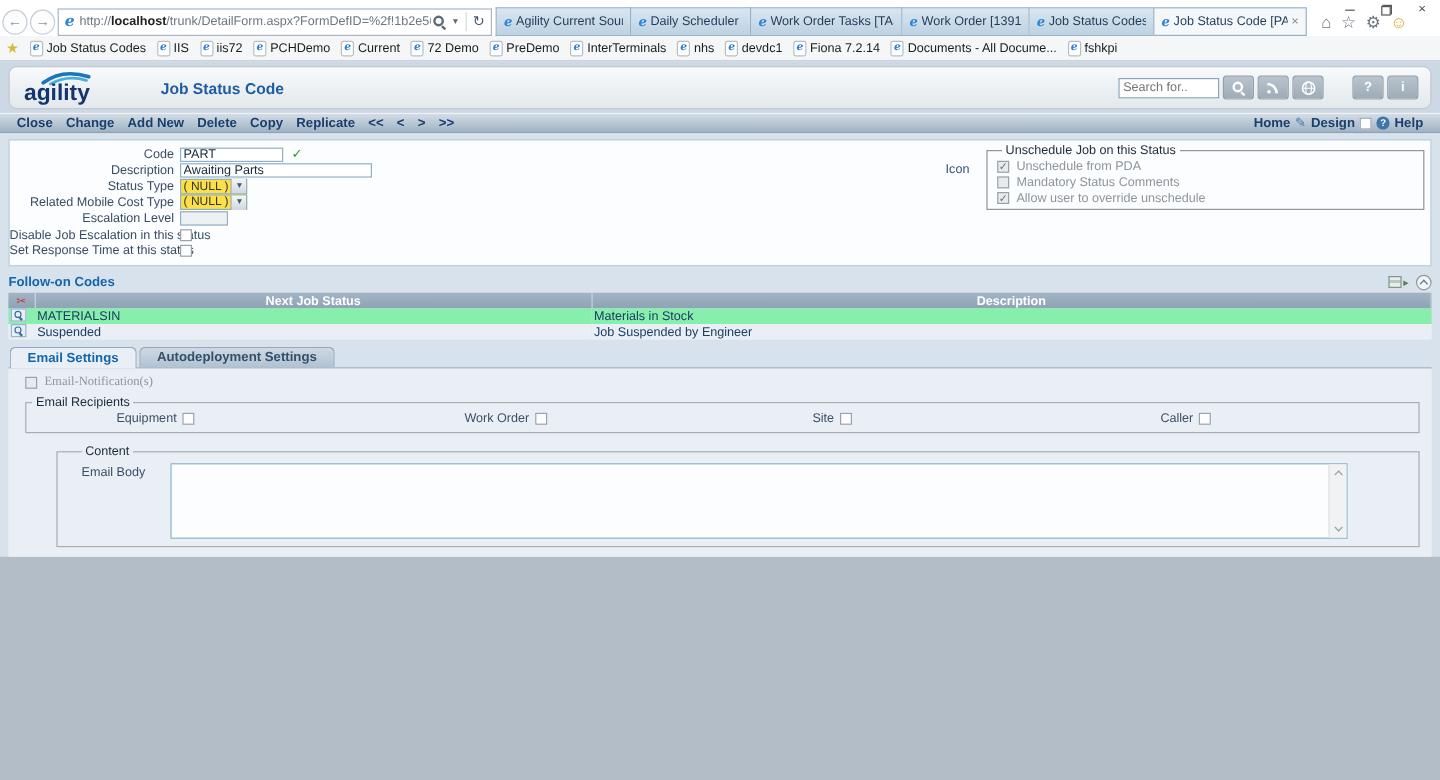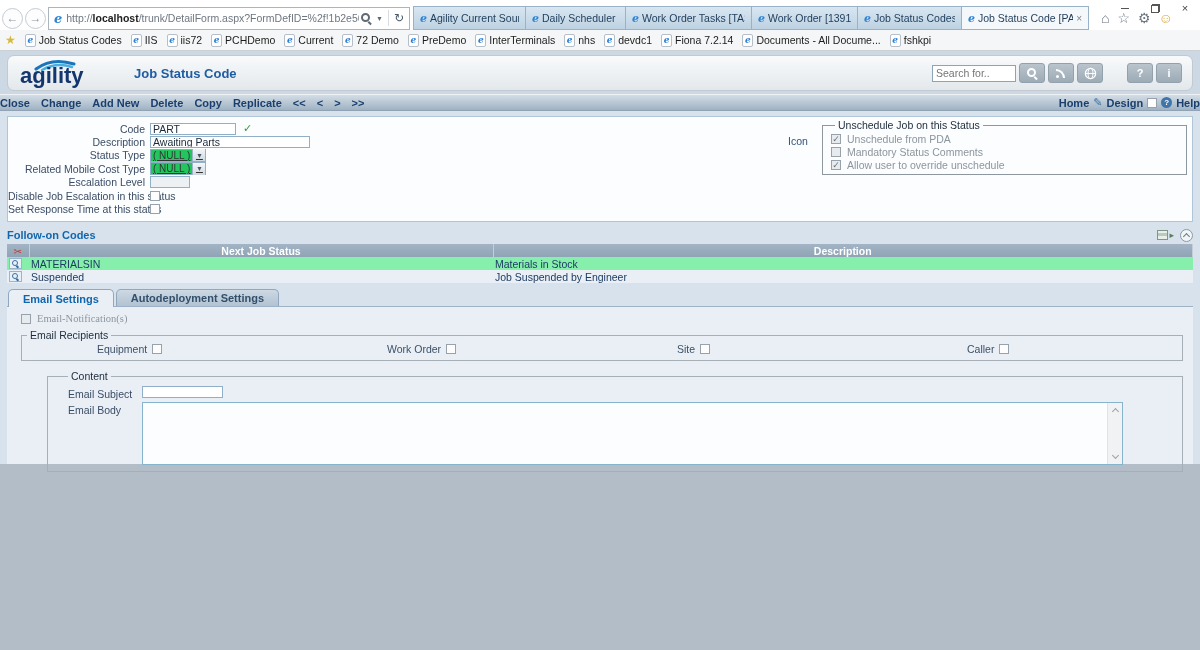--- a/index.html
+++ b/index.html
@@ -43,48 +43,48 @@
   .bookmarks { height:21px; background:#f5f6f7; border-bottom:1px solid #cdd1d5; display:flex; align-items:center; padding-left:5px; gap:9px; font-size:10.5px; color:#1c1c1c; }
   .bm-star { color:#d8b93c; font-size:12px; }
   .bm { display:flex; align-items:center; gap:3px; }
   .eicon { display:inline-flex; width:11px; height:13px; border:1px solid #b6bfc8; border-radius:2px; background:#fff; color:#2a7fd4; font:italic bold 9px "DejaVu Serif",serif; align-items:center; justify-content:center; }
 
   
   .app { height:599px; background:#ccd8e4; display:flex; flex-direction:column; }
   .app-header { margin:4px 7px 3px; height:36px; background:linear-gradient(#f8fafb,#e3e8ec); border:1px solid #c2c9d0; border-radius:7px; display:flex; align-items:center; }
   .logo { position:relative; margin-left:12px; width:88px; height:32px; }
   .logo svg { position:absolute; left:14px; top:0; }
-  .logo .logotext { position:absolute; left:0; bottom:0; font-size:22px; font-weight:bold; color:#14366e; letter-spacing:0px; }
+  .logo .logotext { position:absolute; left:0; bottom:0; font-size:19px; font-weight:bold; color:#14366e; letter-spacing:0px; }
   .page-title { margin-left:26px; font-size:13px; font-weight:bold; color:#1e5ca3; }
   .hdr-right { margin-left:auto; display:flex; align-items:center; margin-right:10px; gap:3px; }
   .search-inp { width:84px; height:17px; border:1px solid #8aa4ba; font-size:10.5px; padding:0 3px; color:#333; }
   .hbtn { width:26px; height:20px; border-radius:3px; border:1px solid #93a1ad; background:linear-gradient(#b9c4cd,#9dabb6); color:#fff; display:flex; align-items:center; justify-content:center; font-weight:bold; font-size:11px; }
   .hbtn.mag-btn .mag::before { border-color:#fff; } .hbtn.mag-btn .mag::after { background:#fff; }
   .rss { position:relative; width:12px; height:12px; display:inline-block; }
   .rss::before { content:""; position:absolute; left:1px; bottom:1px; width:3px; height:3px; border-radius:50%; background:#fff; }
   .rss::after { content:""; position:absolute; left:1px; bottom:1px; width:7px; height:7px; border:2px solid #fff; border-left:none; border-bottom:none; border-radius:0 100% 0 0; }
   .hdr-gap { width:18px; }
 
-  .toolbar { height:17px; background:linear-gradient(#d3dde6,#9fb2c2); border-top:1px solid #eef2f5; border-bottom:1px solid #8fa3b5; display:flex; align-items:center; padding:0 0; font-weight:bold; color:#1a3f6f; }
+  .toolbar { height:17px; background:linear-gradient(#d3dde6,#9fb2c2); border-top:1px solid #eef2f5; border-bottom:1px solid #8fa3b5; display:flex; align-items:center; padding:0 14px; font-weight:bold; color:#1a3f6f; }
   .tb-left { display:flex; gap:11px; }
   .tb-link { font-size:11px; }
   .tb-right { margin-left:auto; display:flex; align-items:center; gap:4px; }
   .design-ic { color:#3f75a8; font-size:11px; }
   .cb { display:inline-block; width:10px; height:10px; border:1px solid #98a2ac; background:#fdfdfd; font-size:9px; line-height:9px; text-align:center; color:#687078; vertical-align:middle; }
   .cb.dis { background:#e7ebee; }
   .qmark { width:11px; height:11px; border-radius:50%; background:#3f75a8; color:#fff; font-size:8px; font-weight:bold; display:inline-flex; align-items:center; justify-content:center; }
 
   .content { background:#d7e2ec; padding:5px 7px 0; }
   .form-panel { position:relative; background:#fbfdfe; border:1px solid #b0c6d8; height:106px; }
   .frows { position:absolute; left:0; top:5px; }
   .frow { display:flex; align-items:center; height:13.4px; }
   .flabel { width:142px; text-align:right; padding-right:5px; color:#3b4d66; font-size:10.5px; white-space:nowrap; }
   .inp { border:1px solid #8fb0c8; height:12px; font:10.5px "Liberation Sans",sans-serif; padding:0 2px; background:#fff; color:#1a2a3a; }
   .green-check { color:#2f9e33; font-weight:bold; font-size:11px; margin-left:7px; }
-  .sel { display:inline-flex; align-items:center; border:1px solid #8fb0c8; background:#22c55e; height:13px; font-size:10px; color:#333;text-decoration:underline; }
+  .sel { display:inline-flex; align-items:center; border:1px solid #8fb0c8; background:#fde047; height:13px; font-size:10px; color:#333; }
   .sel .txt { padding:0 2px; min-width:37px; }
   .sel .btn { width:13px; height:12px; background:linear-gradient(#f4f6f8,#cfd8e0); border-left:1px solid #9fb4c6; font-size:7px; color:#49596a; display:flex; align-items:center; justify-content:center; }
   .icon-label { position:absolute; left:780px; top:18px; color:#33527a; font-size:10.5px; }
   .unsched { position:absolute; left:814px; right:5px; top:2px; height:56px; border:1px solid #8e979e; padding:1px 0 0 8px; }
   .unsched legend { font-size:10.5px; color:#1d2b3a; padding:0 3px; margin-left:4px; }
   .opt { display:flex; align-items:center; gap:6px; height:13px; }
   .opt .olabel { color:#8d959d; font-size:10.5px; }
 
   .fo-titlerow { display:flex; align-items:center; height:18px; margin-top:4px; }
   .fo-title { font-weight:bold; color:#1266ae; font-size:11px; }
@@ -434,24 +434,20 @@
             </span>
           <span class="recip-cell">
               <span class="recip-label">Caller</span>
               <span class="cb"></span>
             </span>
         </div>
       </fieldset>
       <fieldset class="content-fs">
         <legend>Content</legend>
         <div class="crow">
-          <span class="clabel">Email Subject</span>
-          <input class="inp subject-inp" value="" style="">
-        </div>
-        <div class="crow">
           <span class="clabel">Email Body</span>
           <div class="ta-wrap">
             <textarea style=""></textarea>
             <div class="ta-scroll">
               <span class="ta-arrow up">
                   <span class="chev u"></span>
                 </span>
               <span class="ta-arrow down">
                   <span class="chev d"></span>
                 </span>

